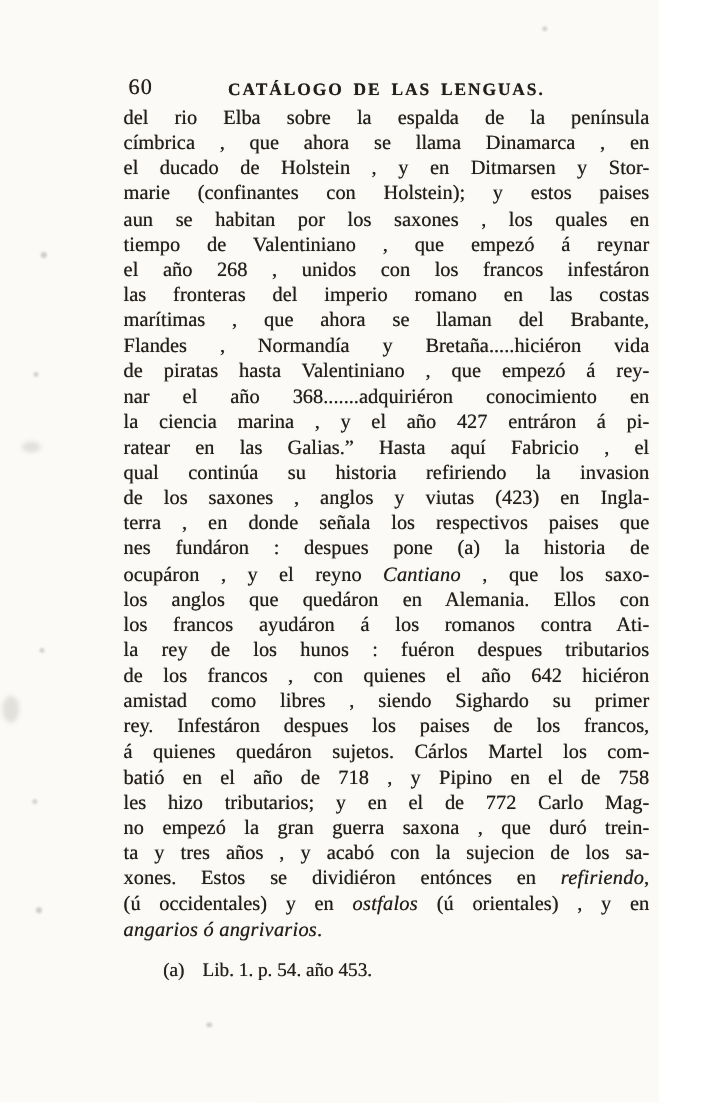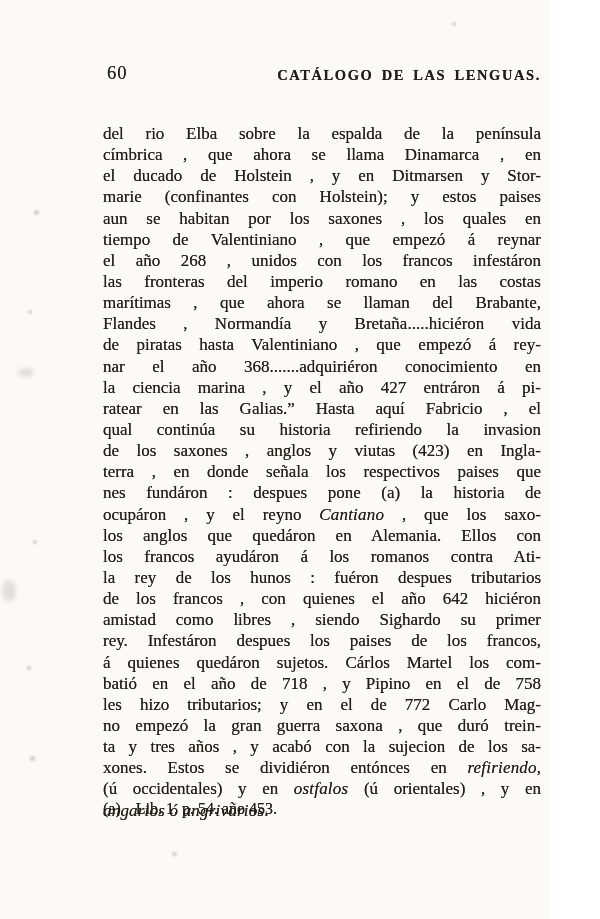--- a/index.html
+++ b/index.html
@@ -22,56 +22,55 @@
   }
   .page-number {
     position: absolute;
     left: 4px;
     top: 0;
     font-size: 18.5px;
     letter-spacing: 1px;
   }
   .running-title {
     display: block;
-    text-align: right;
+    text-align: center;
     padding-top: 4px;
     font-size: 14.5px;
     font-weight: bold;
     letter-spacing: 1.6px;
     word-spacing: 3px;
   }
   .body-text {
     position: absolute;
     top: 87px;
     left: 103px;
     width: 438px;
     font-size: 17px;
     line-height: 21.15px;
-    margin-top: 36px;
   }
   .text-line {
     text-align: justify;
     text-align-last: justify;
     height: 21.15px;
     overflow: visible;
   }
   .text-line.last {
     text-align: left;
     text-align-last: left;
     font-family: Liberation Serif, serif;
   }
   .text-line em { font-style: italic; letter-spacing: 0.2px; }
   .footnote {
     position: absolute;
     top: 800px;
     left: 103px;
     width: 438px;
     font-size: 16px;
   }
-  .footnote-inner { }
+  .footnote-inner { margin-left: 33px; }
   .footnote-marker { display: inline-block; margin-right: 15px; }
   .speckle {
     position: absolute;
     border-radius: 50%;
     background: rgba(95, 88, 80, 0.28);
     filter: blur(1px);
   }
   .smudge {
     position: absolute;
     border-radius: 50%;

